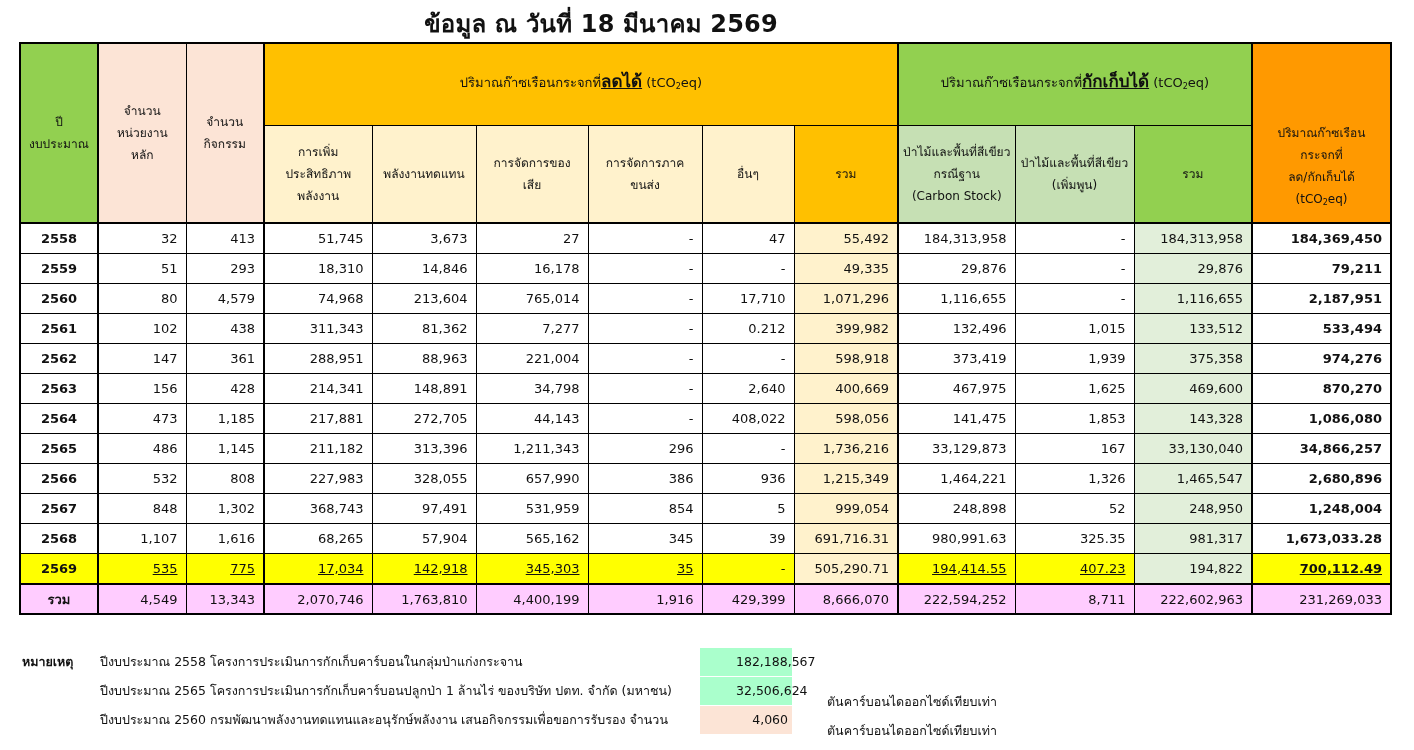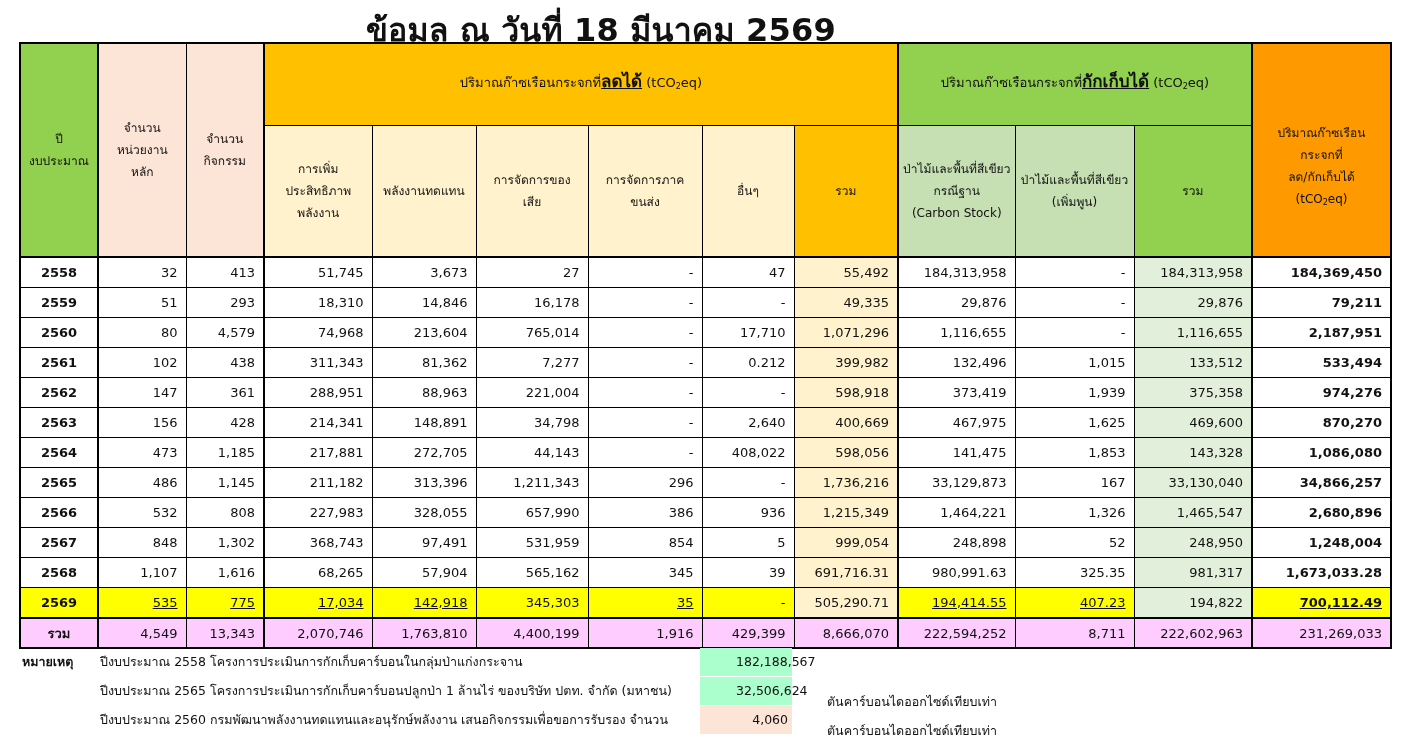--- a/index.html
+++ b/index.html
@@ -1,17 +1,17 @@
 <!DOCTYPE html>
 <html><head>
 <meta charset="utf-8">
 <style>
   html,body{margin:0;padding:0;background:#fff;}
   body{width:1414px;height:750px;overflow:hidden;font-family:"DejaVu Sans","Liberation Sans",sans-serif;color:#111;position:relative;}
-  .title{position:absolute;left:0;top:4px;width:1202px;text-align:center;font-size:32px;font-weight:bold;letter-spacing:0.2px;}
+  .title{position:absolute;left:0;top:4px;width:1202px;text-align:center;font-size:24px;font-weight:bold;letter-spacing:0.2px;}
   table.ghg{position:absolute;left:19px;top:42px;border-collapse:collapse;table-layout:fixed;font-size:12px;}
   table.ghg td,table.ghg th{border:1px solid #000;padding:0 8px;overflow:hidden;white-space:nowrap;}
   table.ghg th{font-weight:normal;text-align:center;line-height:22px;white-space:normal;}
   .thick-l{border-left:2px solid #000 !important;}
   .thick-r{border-right:2px solid #000 !important;}
   .thick-t{border-top:2px solid #000 !important;}
   .thick-b{border-bottom:2px solid #000 !important;}
   .bg-green{background:#92d050;}
   .bg-peach{background:#fce4d6;}
   .bg-gold{background:#ffc000;}
@@ -80,21 +80,21 @@
       <th colspan="3" class="bg-green grp-title thick-t thick-r">
         <span>ปริมาณก๊าซเรือนกระจกที่</span><u>กักเก็บได้</u>
         <span>(tCO</span><sub>2</sub><span>eq)</span>
       </th>
       <th rowspan="2" class="bg-orange thick-t thick-b thick-r" style="vertical-align:top;padding-top:78px;">
         <span>ปริมาณก๊าซเรือนกระจกที่</span><br>
         <span>ลด/กักเก็บได้</span><br>
         <span>(tCO</span><sub>2</sub><span>eq)</span>
       </th>
     </tr>
-    <tr style="height:132px">
+    <tr style="height:98px">
       <th class="bg-cream thick-b">
         <span>การเพิ่ม</span><br>
         <span>ประสิทธิภาพ</span><br>
         <span>พลังงาน</span>
       </th>
       <th class="bg-cream thick-b">พลังงานทดแทน</th>
       <th class="bg-cream thick-b">การจัดการของเสีย</th>
       <th class="bg-cream thick-b" style="padding:0 16px;text-align:center;">การจัดการภาคขนส่ง</th>
       <th class="bg-cream thick-b">อื่นๆ</th>
       <th class="bg-gold thick-b thick-r">รวม</th>
@@ -275,21 +275,21 @@
         <td class="num ">325.35</td>
         <td class="num thick-r sumcol2 bg-sumcol2">981,317</td>
         <td class="num thick-r total">1,673,033.28</td>
       </tr>
       <tr class="data bg-yellow">
         <td class="year thick-l thick-r thick-b">2569</td>
         <td class="num thick-b" style="text-decoration: underline;">535</td>
         <td class="num thick-r thick-b" style="text-decoration: underline;">775</td>
         <td class="num thick-b" style="text-decoration: underline;">17,034</td>
         <td class="num thick-b" style="text-decoration: underline;">142,918</td>
-        <td class="num thick-b" style=" padding-left: 8px;">345,303</td>
+        <td class="num thick-b" style="text-decoration: underline; padding-left: 8px;">345,303</td>
         <td class="num thick-b" style="text-decoration: underline;">35</td>
         <td class="num thick-b" style="text-decoration: none;">-</td>
         <td class="num thick-r sumcol bg-sumcol thick-b" style="text-decoration: none;">505,290.71</td>
         <td class="num thick-b" style="text-decoration: underline;">194,414.55</td>
         <td class="num thick-b" style="text-decoration: underline;">407.23</td>
         <td class="num thick-r sumcol2 bg-sumcol2 thick-b" style="text-decoration: none;">194,822</td>
         <td class="num thick-r total thick-b" style="text-decoration: underline;">700,112.49</td>
       </tr>
       <tr class="sum bg-pink">
         <td class="year thick-l thick-r thick-b">รวม</td>

